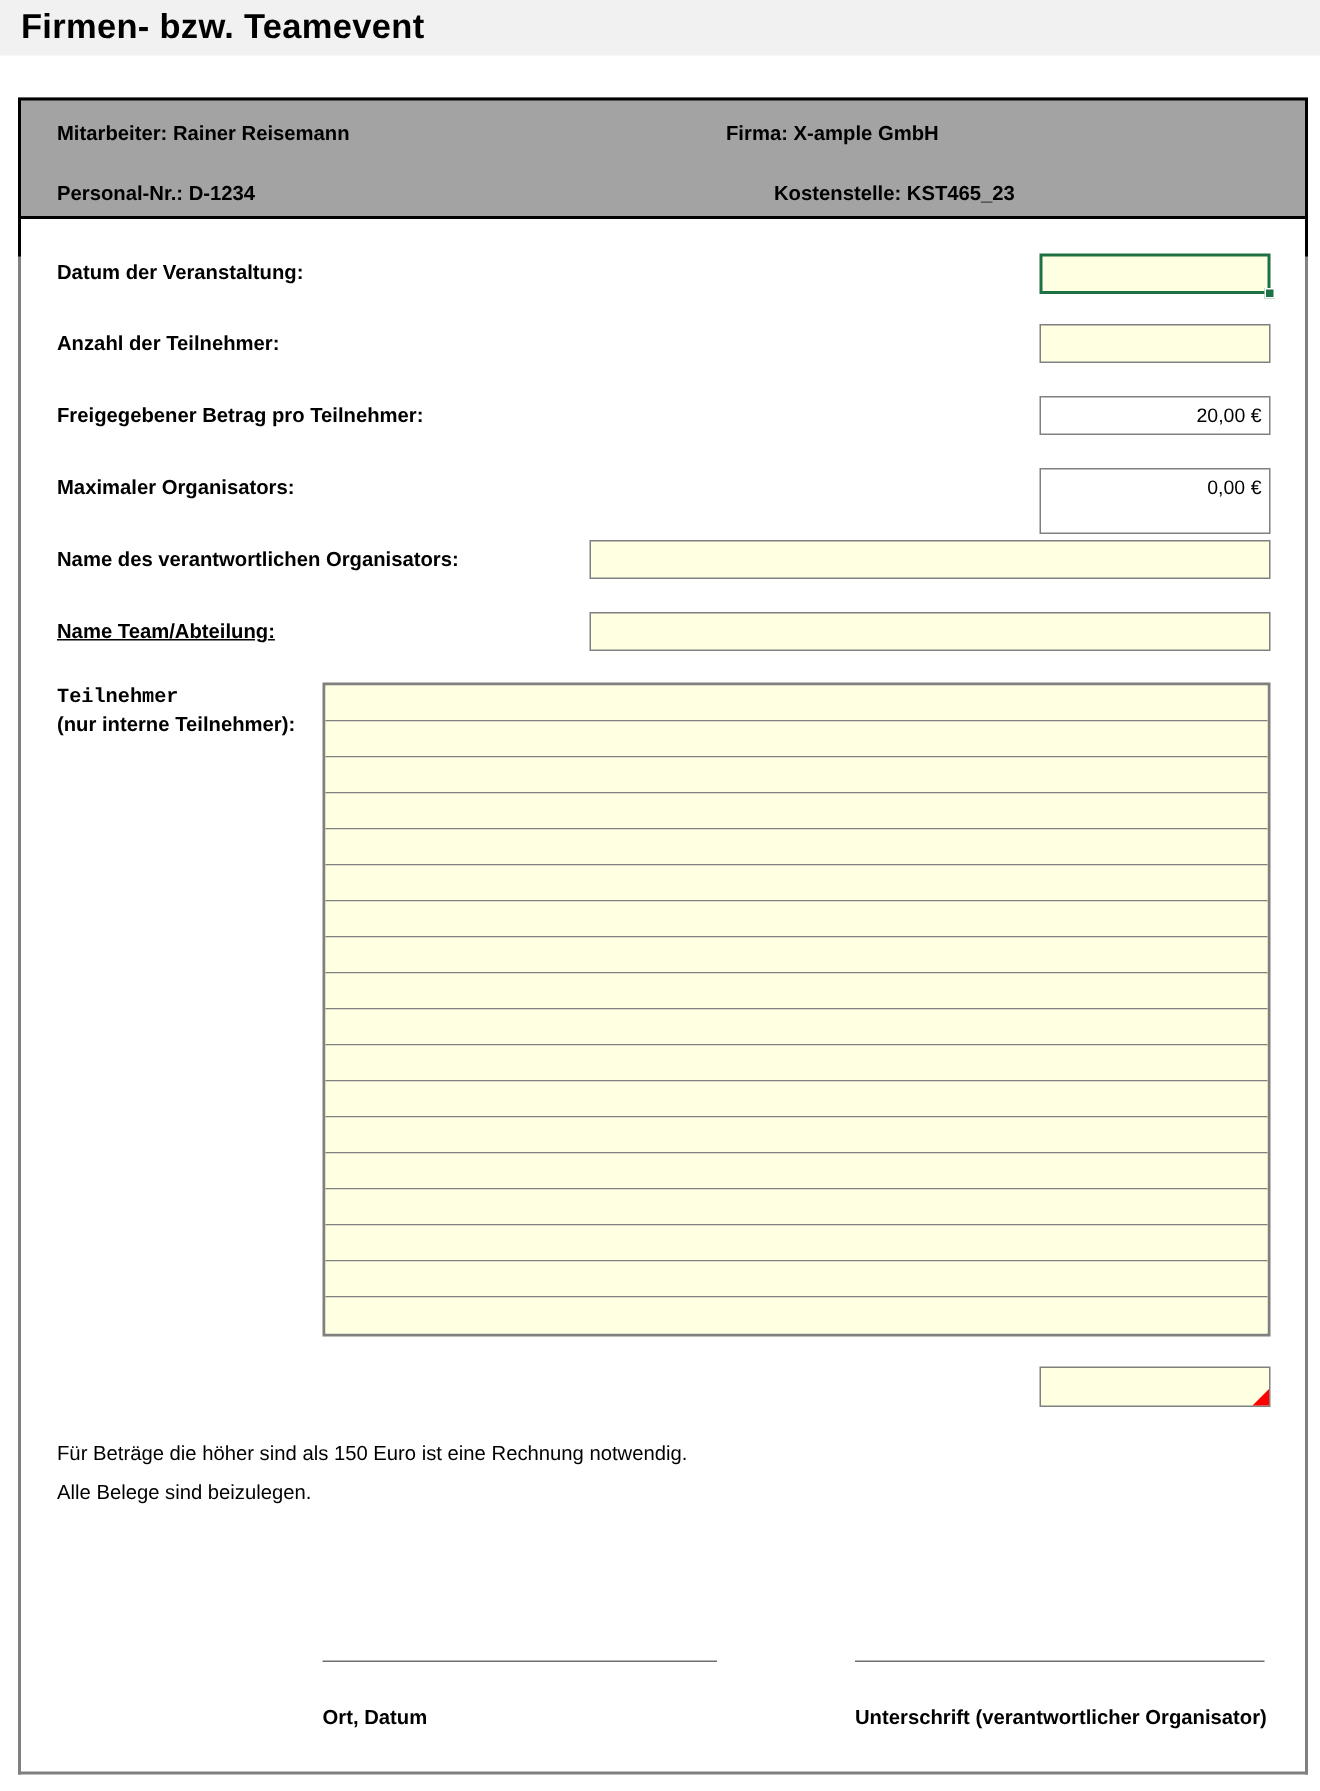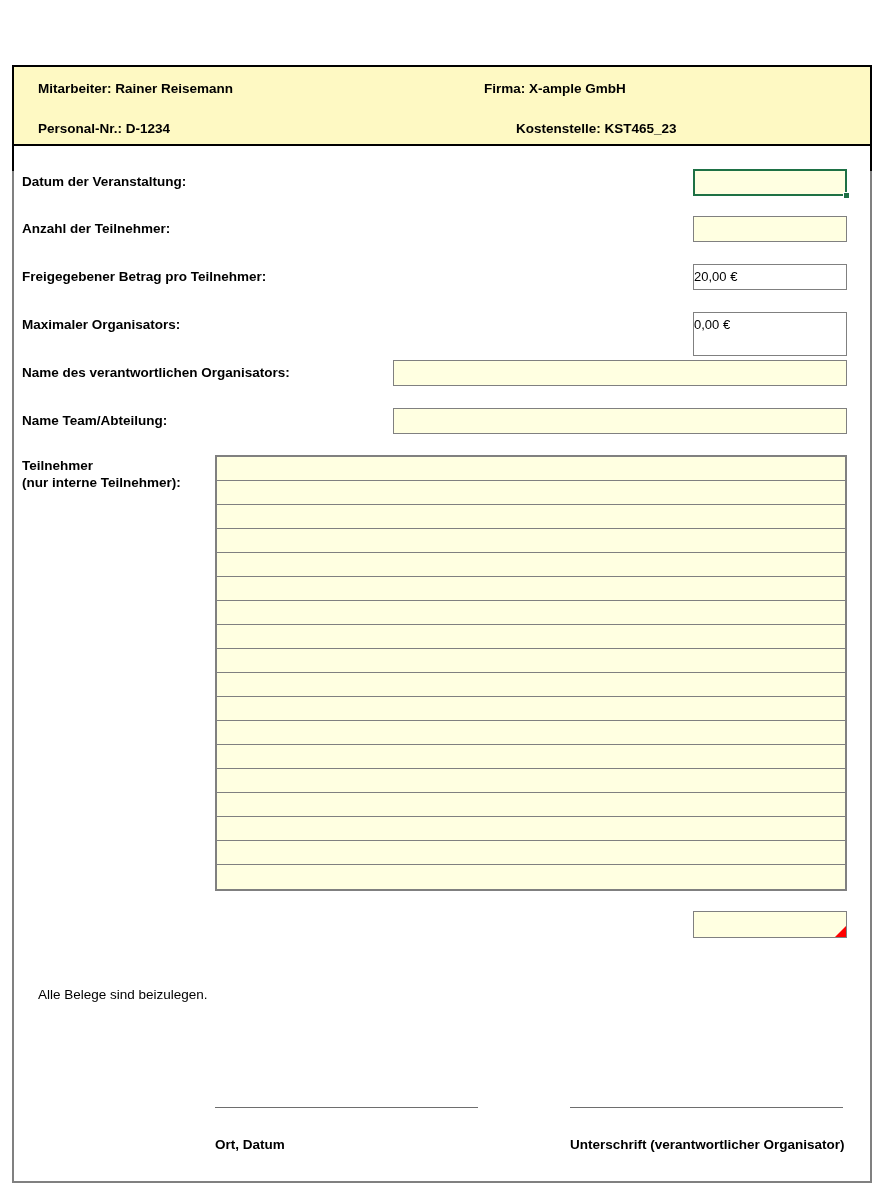--- a/index.html
+++ b/index.html
@@ -4,34 +4,34 @@
 <style>
   * { margin:0; padding:0; box-sizing:border-box; }
   html,body { background:#ffffff; }
   body { font-family:"Liberation Sans", sans-serif; color:#000; }
   .page { position:relative; width:880px; height:1194px; background:#fff; overflow:hidden; }
 
   .titlebar { position:absolute; left:0; top:0; width:880px; height:37px; background:#f1f1f1; }
   .page-title { position:absolute; left:14px; top:4px; font-size:23px; font-weight:bold; letter-spacing:0.2px; }
 
   .header-box { position:absolute; left:12px; top:65px; width:860px; height:81px;
-                background:#fef9c3; border:2px solid #000; }
+                background:#a3a3a3; border:2px solid #000; }
   .hdr-text { position:absolute; font-size:13.5px; font-weight:bold; white-space:nowrap; }
 
   .main-box { position:absolute; left:12px; top:146px; width:860px; height:1037px;
               background:#fff; border:2px solid #808080; border-top:none; }
   .edge-black { position:absolute; width:2px; height:25px; background:#000; }
 
-  .lbl { position:absolute; left:22px; font-size:13.5px; font-weight:bold; white-space:nowrap; }
+  .lbl { position:absolute; left:38px; font-size:13.5px; font-weight:bold; white-space:nowrap; }
   .note { position:absolute; left:38px; font-size:13.5px; font-weight:normal; white-space:nowrap; }
 
   .cell { position:absolute; border:1px solid #808080; background:#ffffe1;
           font-size:13px; line-height:24px; }
   .cell.white { background:#ffffff; }
-  .cell.amount { text-align:left; padding-right:5px; }
+  .cell.amount { text-align:right; padding-right:5px; }
 
   .cell-selected { position:absolute; background:#ffffe1; border:2px solid #1e7145; }
   .fill-handle { position:absolute; right:-5px; bottom:-5px; width:7px; height:7px;
                  background:#1e7145; border:1px solid #ffffff; }
 
   .t-table { position:absolute; left:215px; top:455px; width:632px;
              border:2px solid #808080; background:#ffffe1; }
   .t-row { height:24px; border-bottom:1px solid #808080; background:#ffffe1; }
   .t-row:last-child { border-bottom:none; }
 
@@ -39,20 +39,23 @@
                  border-left:11px solid transparent; border-bottom:11px solid #ff0000; }
 
   .sig-line { position:absolute; top:1107px; height:1px; background:#6e6e6e; }
   .sig-label { position:absolute; top:1114px; font-size:13.5px; font-weight:bold; white-space:nowrap;margin-top:23px; }
 </style>
 </head>
 <body>
 
 <div class="page">
 
+  <div class="titlebar">
+    <div class="page-title">Firmen- bzw. Teamevent</div>
+  </div>
 
   <div class="header-box">
     <div class="hdr-text" style="left:24px; top:14px;">Mitarbeiter: Rainer Reisemann</div>
     <div class="hdr-text" style="left:470px; top:14px;">Firma: X-ample GmbH</div>
     <div class="hdr-text" style="left:24px; top:54px;">Personal-Nr.: D-1234</div>
     <div class="hdr-text" style="left:470px; top:54px;padding-left:32px;">Kostenstelle: KST465_23</div>
   </div>
 
   <div class="main-box"></div>
   <div class="edge-black" style="left:12px; top:146px;"></div>
@@ -68,24 +71,24 @@
 
   <div class="lbl" style="top:269px;">Freigegebener Betrag pro Teilnehmer:</div>
   <div class="cell white amount" style="left:693px; top:264px; width:154px; height:26px;">20,00 €</div>
 
   <div class="lbl" style="top:317px;">Maximaler Organisators:</div>
   <div class="cell white amount" style="left:693px; top:312px; width:154px; height:44px;">0,00 €</div>
 
   <div class="lbl" style="top:365px;">Name des verantwortlichen Organisators:</div>
   <div class="cell" style="left:393px; top:360px; width:454px; height:26px;"></div>
 
-  <div class="lbl" style="top:413px;">Name Team/Abteilung:</div>
+  <div class="lbl" style="top:413px;text-decoration:underline;">Name Team/Abteilung:</div>
   <div class="cell" style="left:393px; top:408px; width:454px; height:26px;"></div>
 
-  <div class="lbl" style="top:458px;">Teilnehmer</div>
+  <div class="lbl" style="top:458px;font-family:Liberation Mono, monospace;">Teilnehmer</div>
   <div class="lbl" style="top:475px;">(nur interne Teilnehmer):</div>
   <div class="t-table">
       <div class="t-row"></div>
       <div class="t-row"></div>
       <div class="t-row"></div>
       <div class="t-row"></div>
       <div class="t-row"></div>
       <div class="t-row"></div>
       <div class="t-row"></div>
       <div class="t-row"></div>
@@ -98,20 +101,21 @@
       <div class="t-row"></div>
       <div class="t-row"></div>
       <div class="t-row"></div>
       <div class="t-row"></div>
     </div>
 
   <div class="cell" style="left:693px; top:911px; width:154px; height:27px;">
     <span class="comment-tri"></span>
   </div>
 
+  <div class="note" style="top:961px;">Für Beträge die höher sind als 150 Euro ist eine Rechnung notwendig.</div>
   <div class="note" style="top:987px;">Alle Belege sind beizulegen.</div>
 
   <div class="sig-line" style="left:215px; width:263px;"></div>
   <div class="sig-label" style="left:215px;">Ort, Datum</div>
   <div class="sig-line" style="left:570px; width:273px;"></div>
   <div class="sig-label" style="left:570px;">Unterschrift (verantwortlicher Organisator)</div>
 
 </div>
 
 </body></html>

